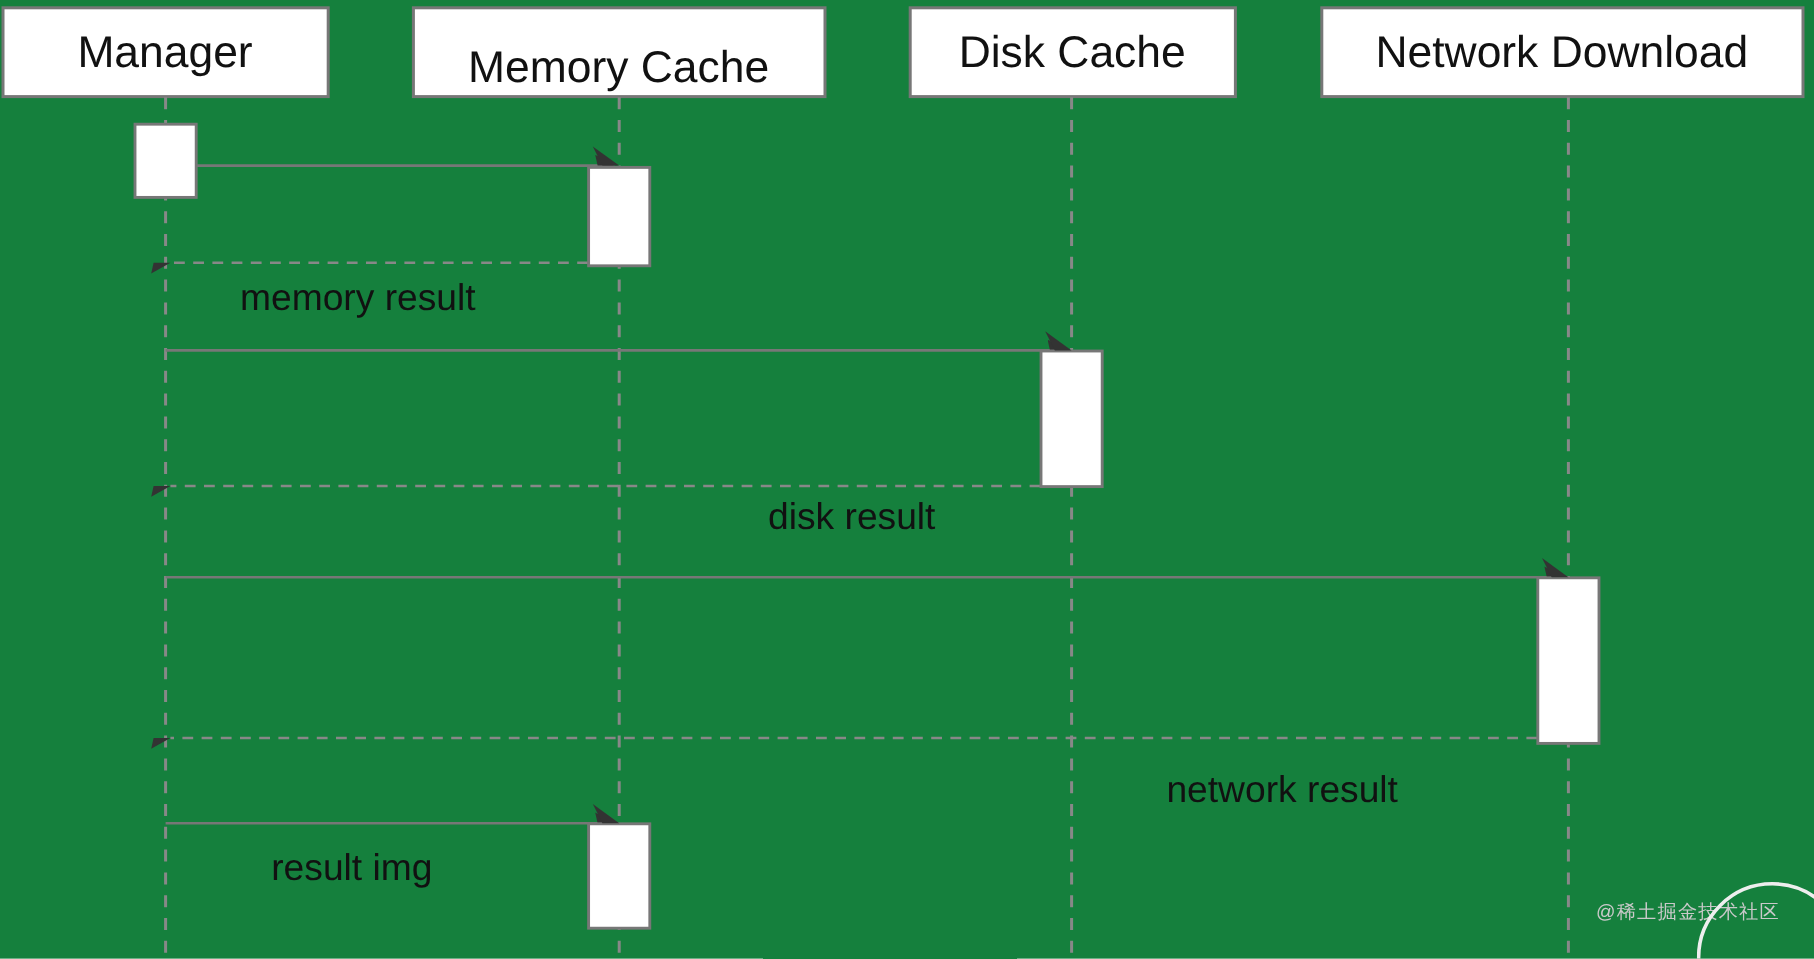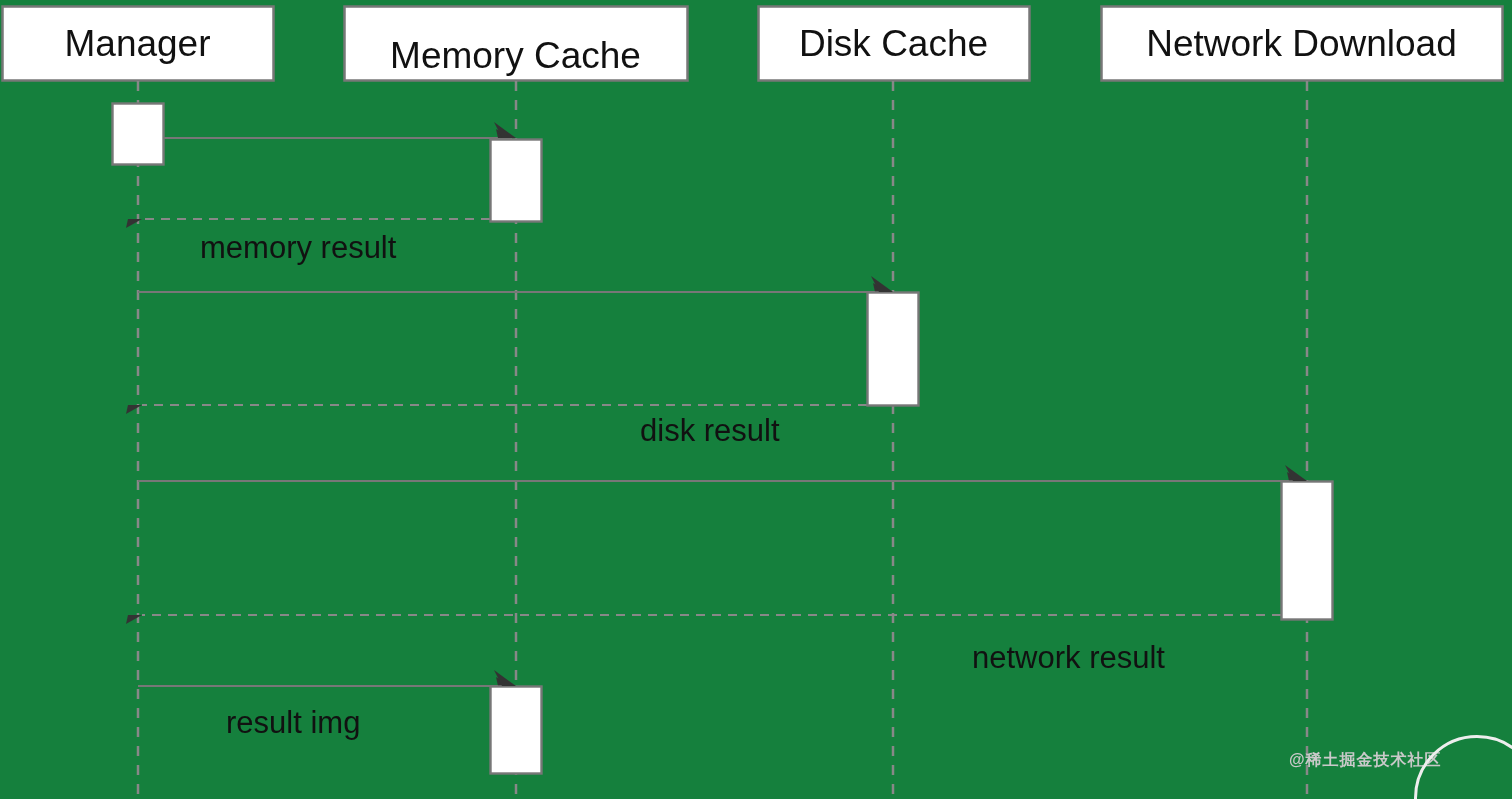--- a/index.html
+++ b/index.html
@@ -132,16 +132,16 @@
   </div>
   <div class="participant-label" style="left:758px; top:6px; width:271px; height:74px;">
     <span>Disk Cache</span>
   </div>
 
   <div class="message-label" style="left:200px; top:232px;">memory result</div>
   <div class="message-label" style="left:596px; top:415px;margin-left:44px;">disk result</div>
   <div class="message-label" style="left:972px; top:642px;">network result</div>
   <div class="message-label" style="left:226px; top:707px;">result img</div>
 
-  <div class="watermark" style="left:1289px; top:750px;font-weight:bold;">@稀土掘金技术社区</div>
+  <div class="watermark" style="left:1330px; top:750px;">@稀土掘金技术社区</div>
   <div class="watermark-arc"></div>
 
 </div>
 
 </body></html>

